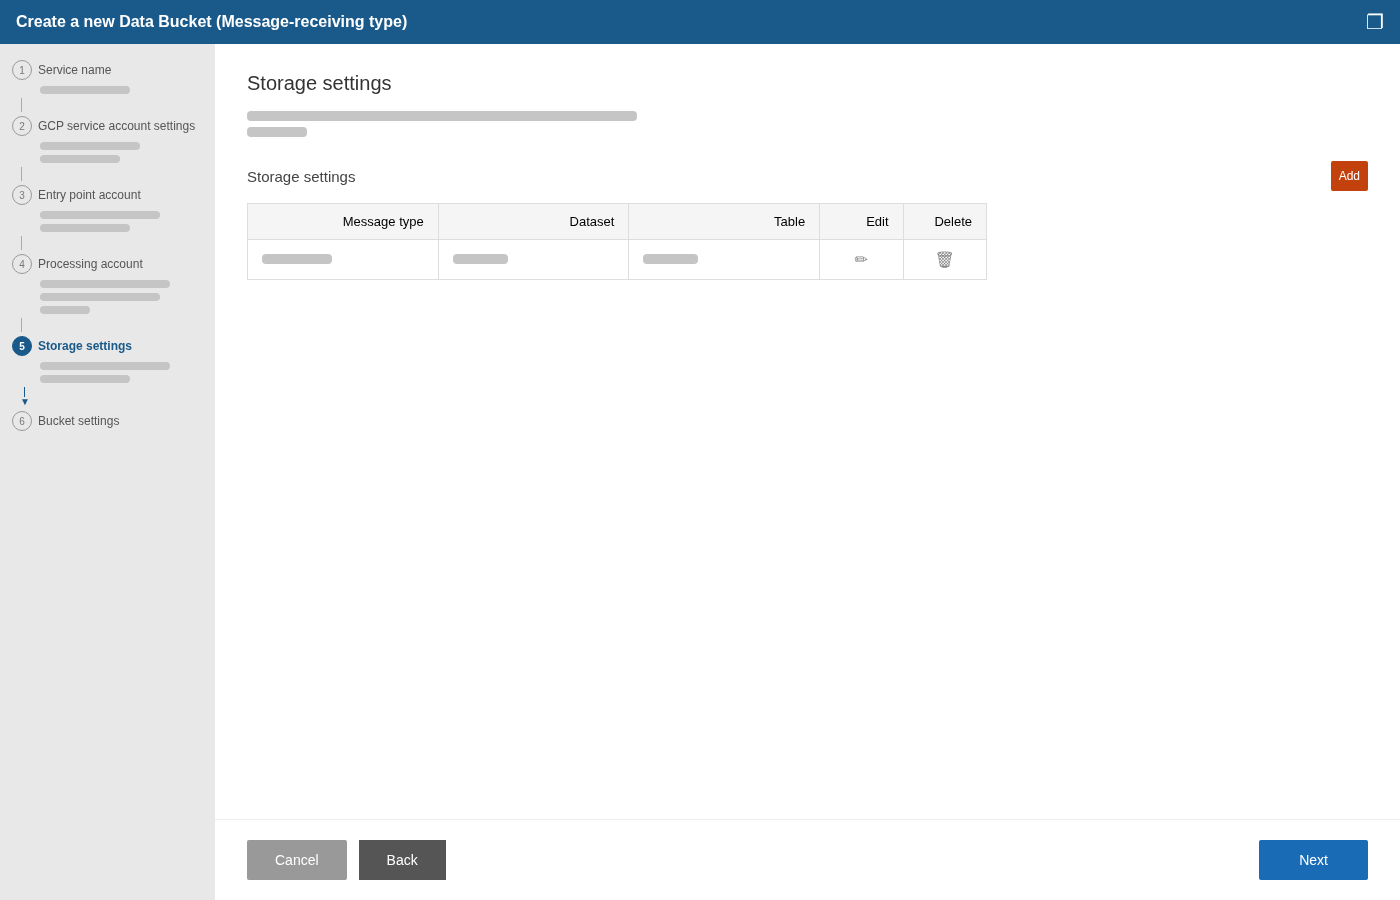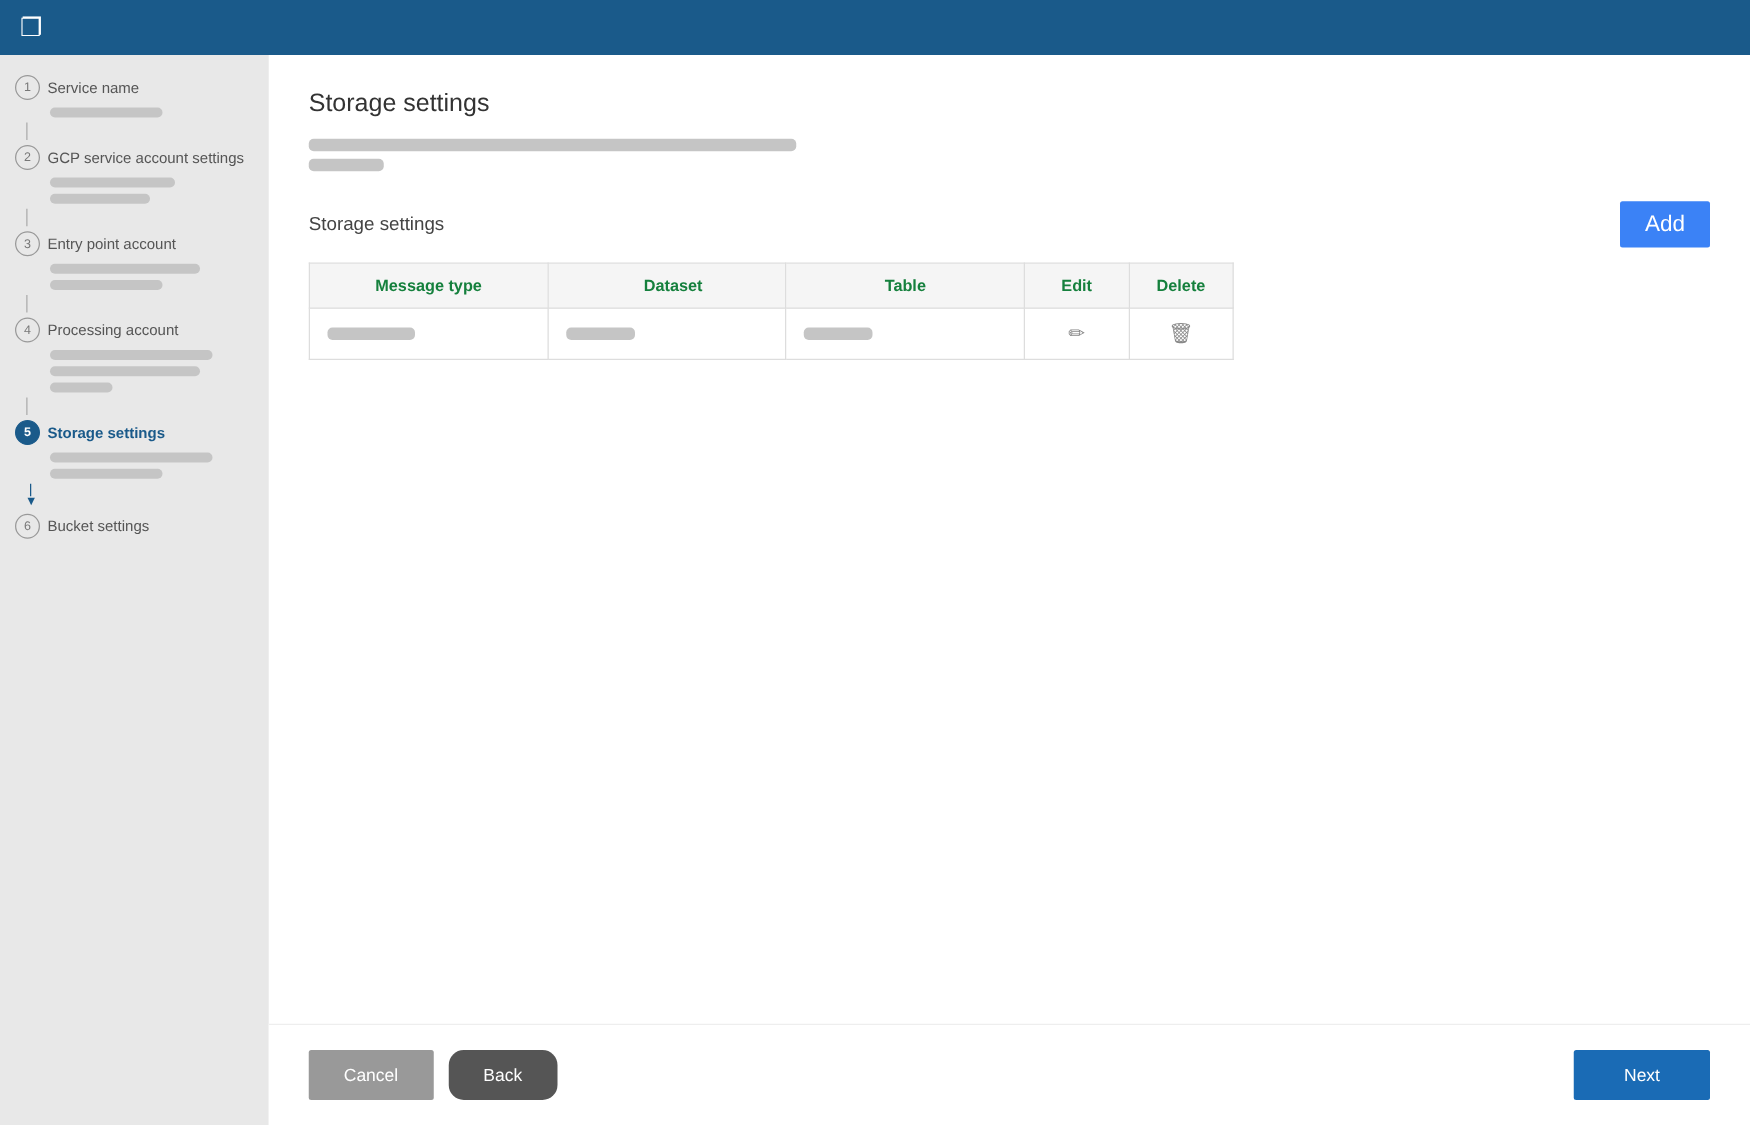--- a/index.html
+++ b/index.html
@@ -114,42 +114,42 @@
       justify-content: space-between;
       margin-bottom: 12px;
     }
 
     .storage-locations-label {
       font-size: 15px;
       color: #444;
     }
 
     .add-button {
-      background: #3b82f6;
+      background: #c2410c;
       color: white;
       border: none;
-      padding: 8px 20px;
-      font-size: 18px;
+      padding: 8px 8px;
+      font-size: 12px;
       cursor: pointer;
       border-radius: 2px;
     }
 
     .table {
       width: 740px;
       border-collapse: collapse;
       border: 1px solid #ddd;
     }
 
     .table th {
       background: #f5f5f5;
       border: 1px solid #ddd;
       padding: 10px 14px;
-      text-align: center;
-      font-weight: bold;
-      color: #15803d;
+      text-align: right;
+      font-weight: normal;
+      color: #000000;
       font-size: 13px;
     }
 
     .table td {
       border: 1px solid #ddd;
       padding: 10px 14px;
       vertical-align: middle;
     }
 
     .table .icon-cell {
@@ -193,36 +193,37 @@
       cursor: pointer;
       border-radius: 2px;
     }
     .btn-back {
       background: #555;
       color: white;
       border: none;
       padding: 12px 28px;
       font-size: 14px;
       cursor: pointer;
-      border-radius: 12px;
+      border-radius: 0;
     }
     .btn-next {
       background: #1a6bb5;
       color: white;
       border: none;
       padding: 12px 40px;
       font-size: 14px;
       cursor: pointer;
       border-radius: 2px;
     }
   </style>
 </head>
 <body>
 
 <div class="header">
+  <span class="header-title">Create a new Data Bucket (Message-receiving type)</span>
   <span class="header-icon">❐</span>
 </div>
 
 <div class="body">
 
   <div class="sidebar">
 
     <div class="step">
       <div class="step-header">
         <div class="step-circle">1</div>

